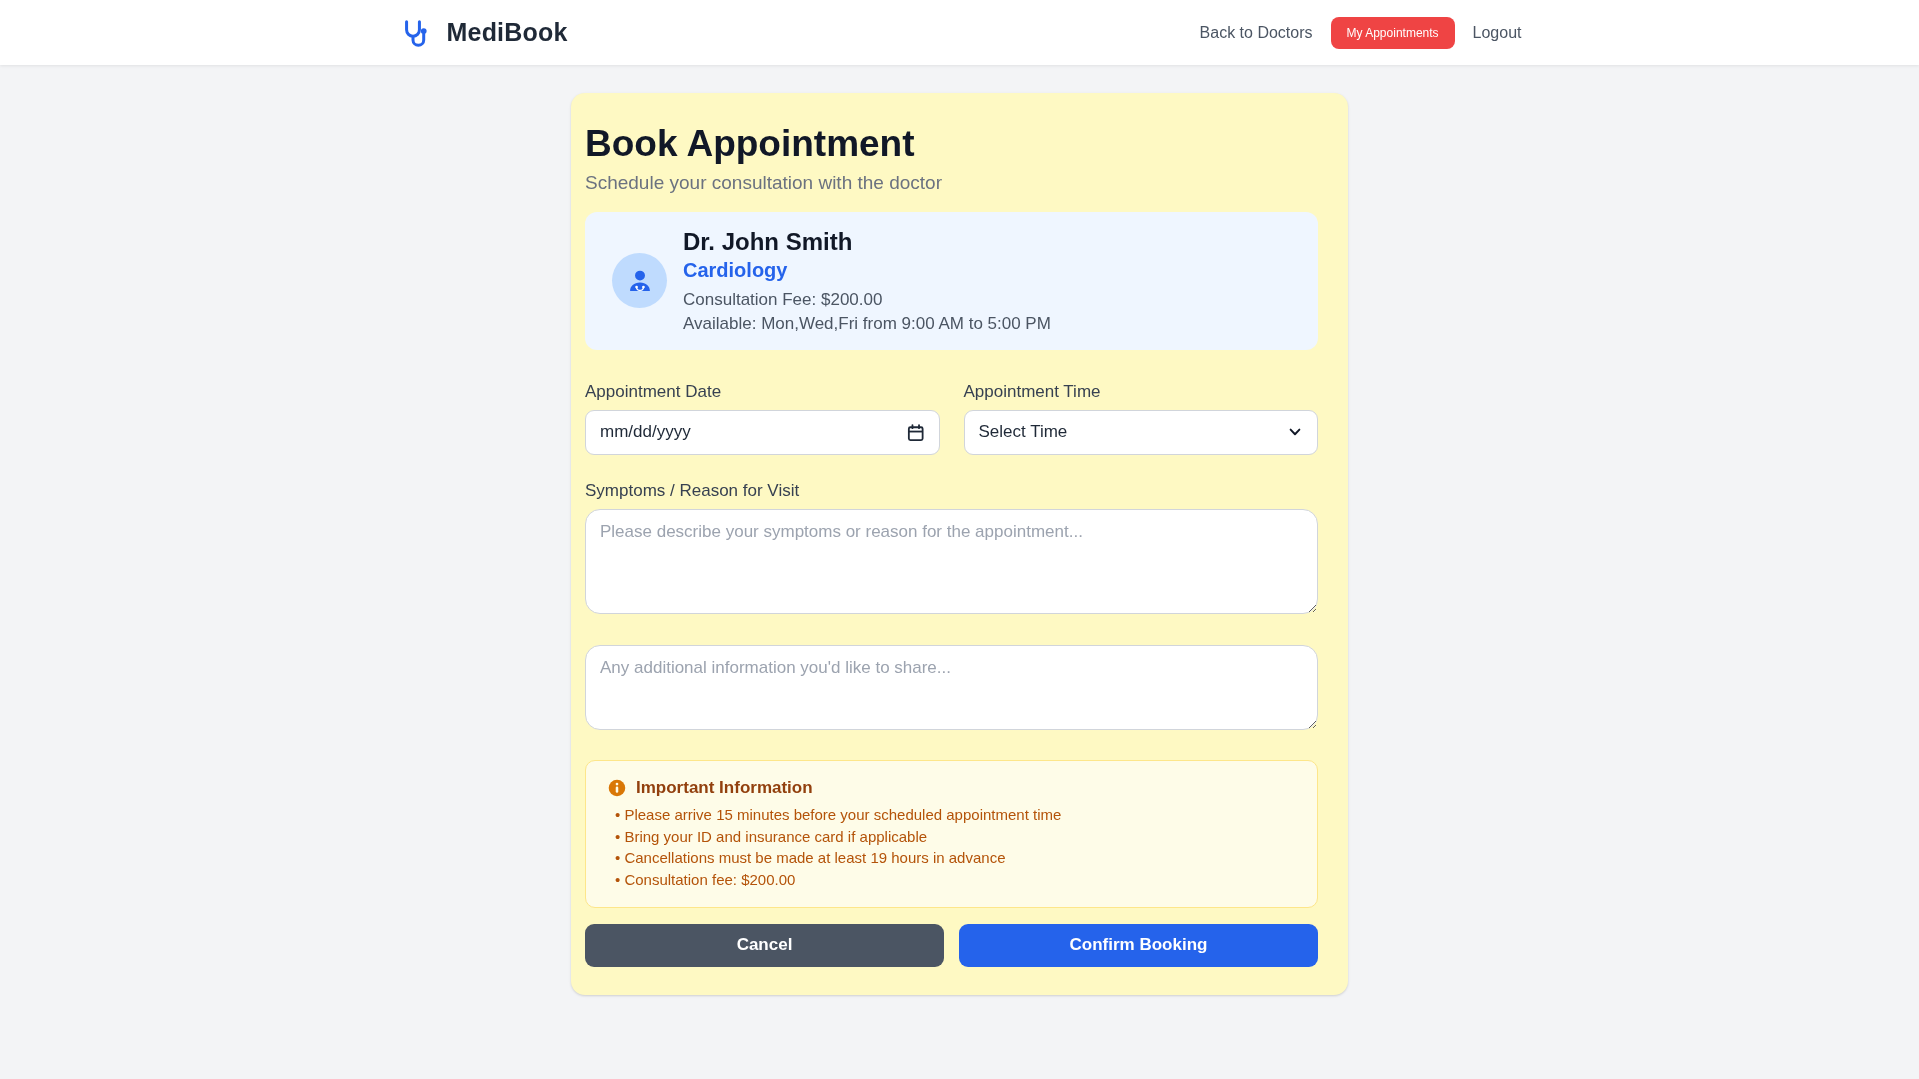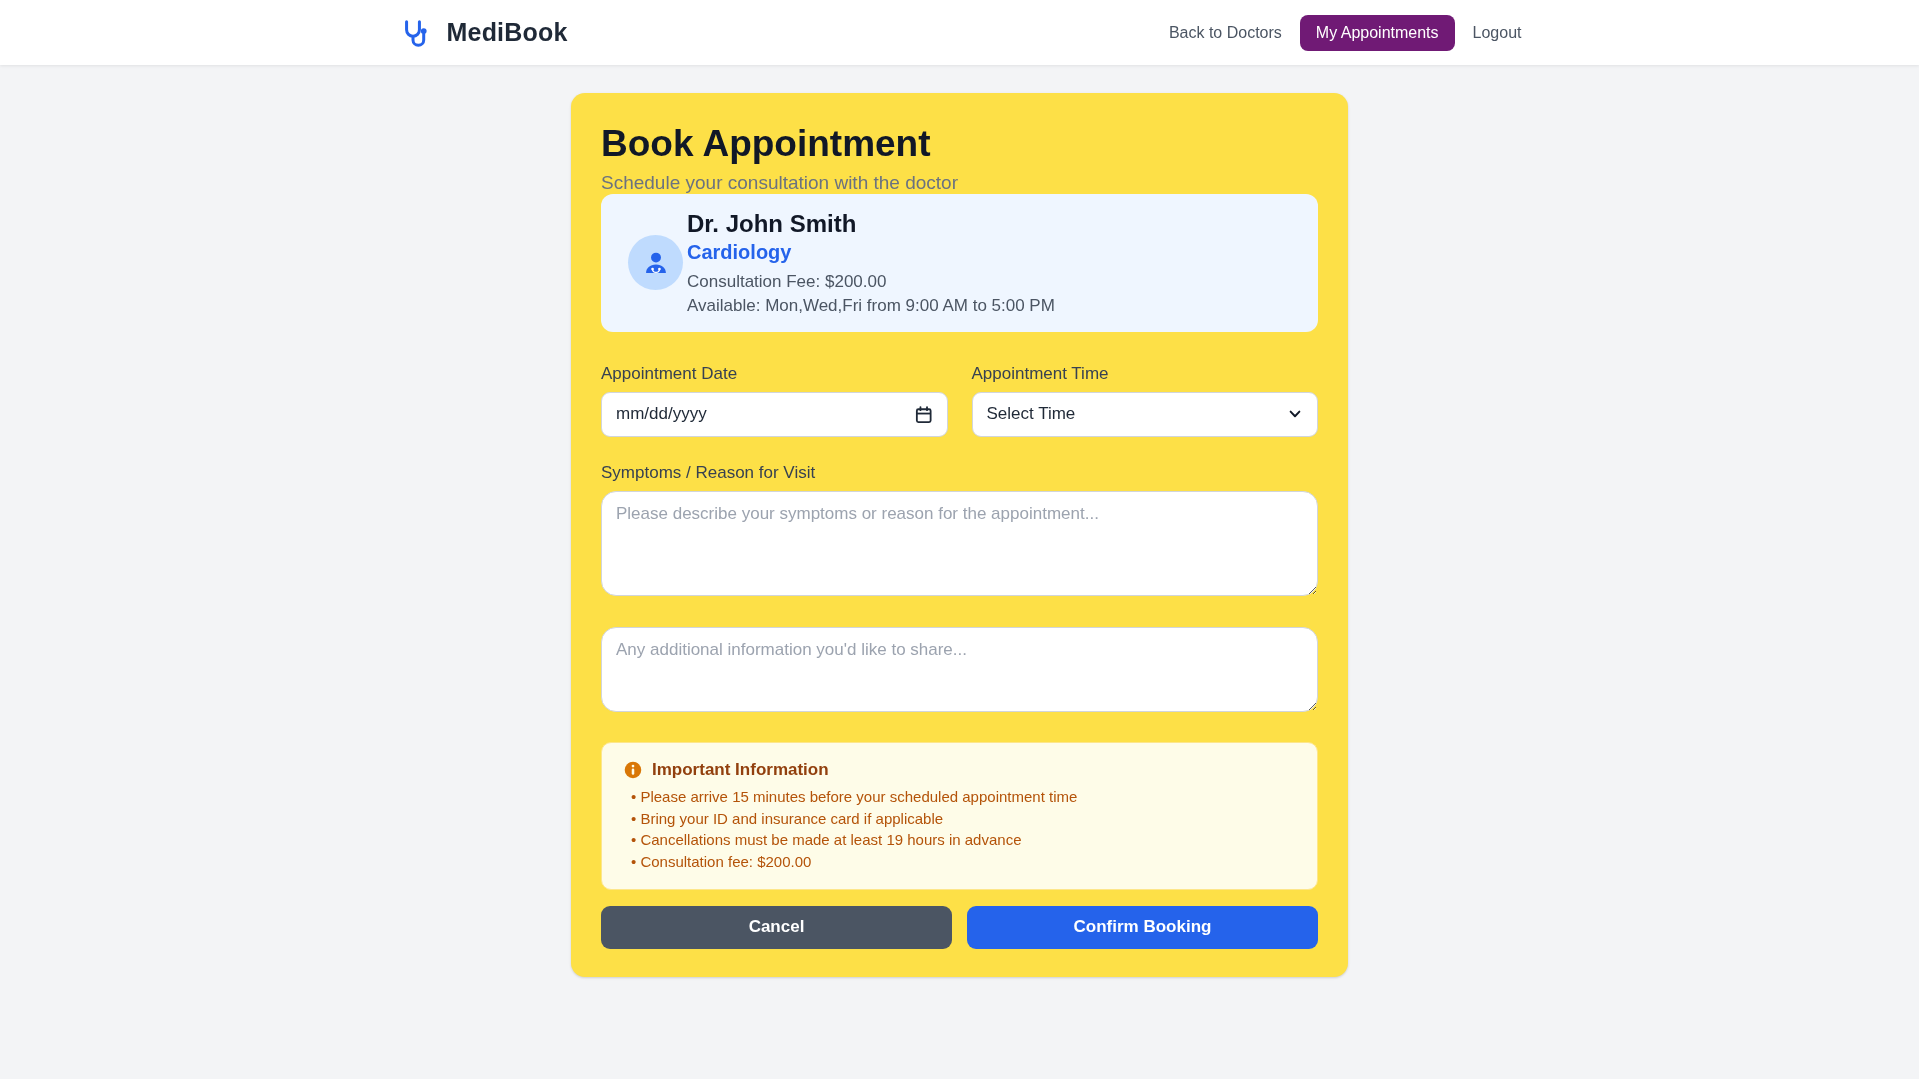--- a/index.html
+++ b/index.html
@@ -24,50 +24,51 @@
     margin: 0 auto;
     display: flex;
     align-items: center;
     justify-content: space-between;
   }
   .brand { display: flex; align-items: center; gap: 19px; cursor: pointer; }
   .brand-name { font-size: 25px; font-weight: 700; color: #1f2937; letter-spacing: 0.2px; }
   .nav { display: flex; align-items: center; gap: 18px; }
   .nav-link { font-size: 16px; color: #4b5563; cursor: pointer; }
   .nav-pill {
-    background: #701a75;
+    background: #ef4444;
     color: #ffffff;
-    font-size: 16px;
+    font-size: 12px;
     font-weight: 500;
     padding: 9px 16px;
     border-radius: 8px;
     cursor: pointer;
   }
 
   
   .page { padding-top: 28px; }
   .card {
     width: 777px;
     margin: 0 auto;
-    background: #fde047;
+    background: #fef9c3;
     border-radius: 14px;
     box-shadow: 0 1px 3px rgba(0,0,0,0.10), 0 1px 2px rgba(0,0,0,0.06);
-    padding: 30px 30px 28px 30px;
+    padding: 30px 30px 28px 14px;
   }
   .card-title { font-size: 37px; font-weight: 700; color: #111827; line-height: 1.15; }
   .card-subtitle { font-size: 19px; color: #6b7280; margin-top: 6px; }
 
   
   .doctor-panel {
+    margin-top: 18px;
     background: #eff6ff;
     border-radius: 12px;
     padding: 16px 27px;
     display: flex;
     align-items: center;
-    gap: 4px;
+    gap: 16px;
   }
   .avatar {
     width: 55px; height: 55px;
     border-radius: 50%;
     background: #bfdbfe;
     display: flex; align-items: center; justify-content: center;
     flex: none;
   }
   .doctor-name { font-size: 24px; font-weight: 600; color: #111827; line-height: 1.2; }
   .doctor-specialty { font-size: 20px; font-weight: 600; color: #2563eb; margin-top: 2px; line-height: 1.2; }

